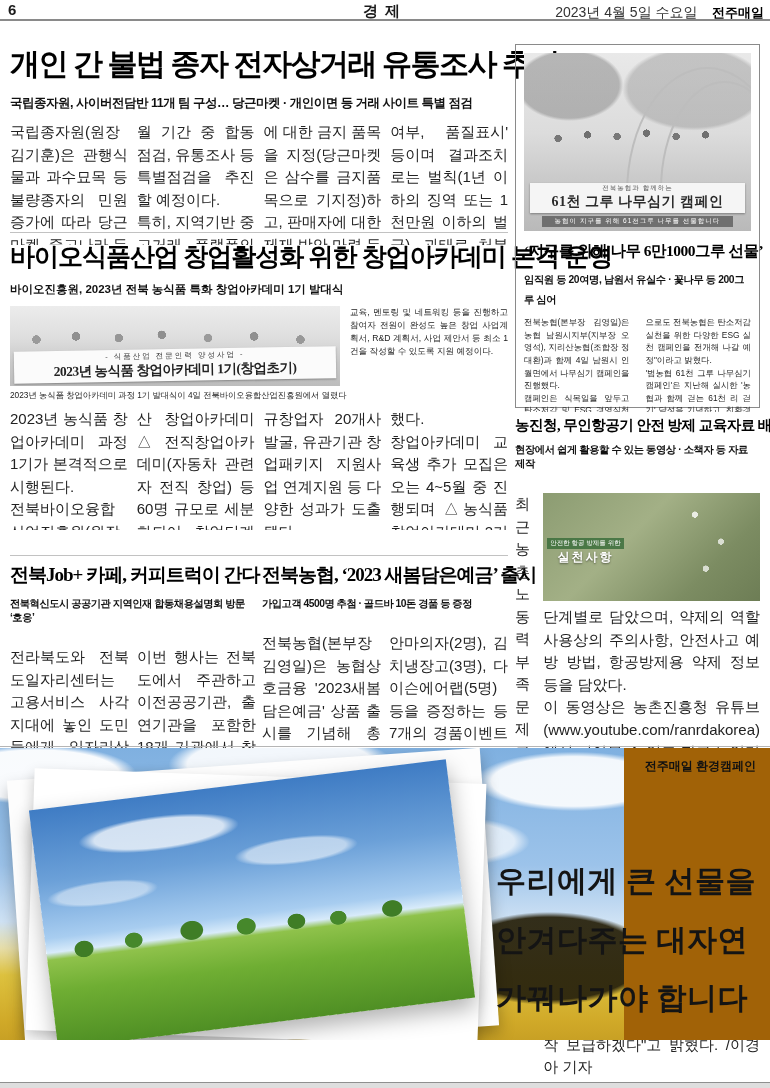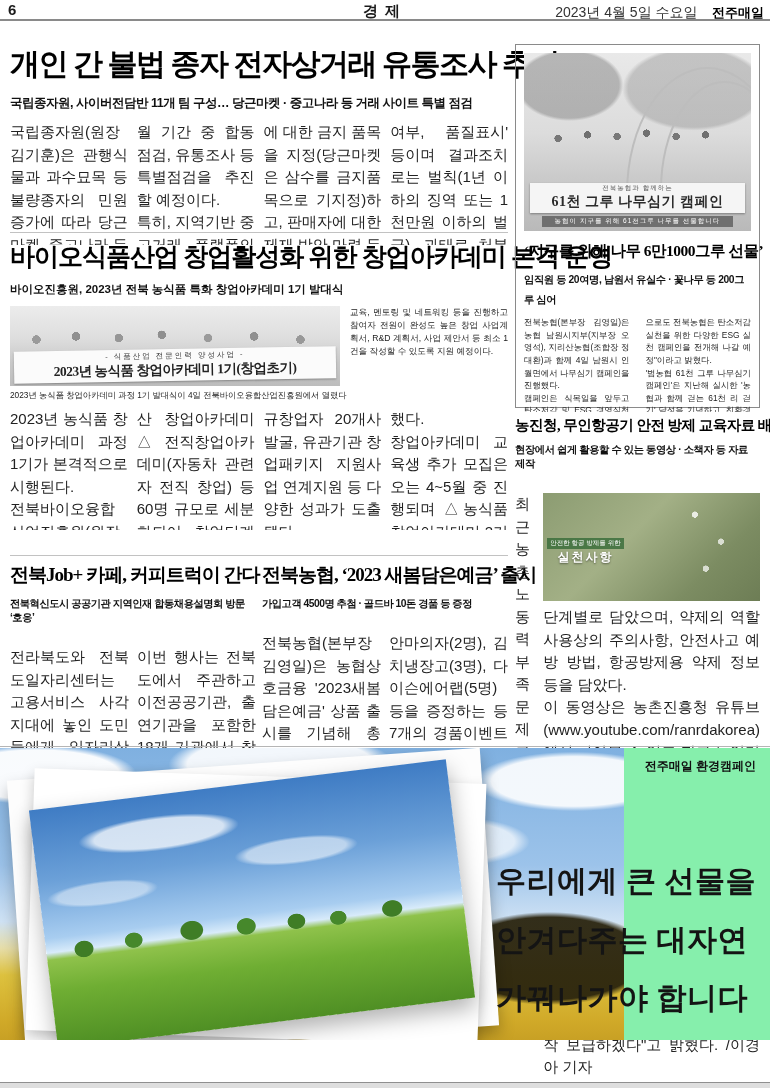--- a/index.html
+++ b/index.html
@@ -98,21 +98,21 @@
        linear-gradient(135deg,#8c9c72 0%,#a3b086 40%,#7c8c62 75%,#6d7d55 100%);}
   .drone-ov{position:absolute;left:4px;top:38px;color:#fff;text-align:center;}
   .drone-ov .d1{font-size:6.5px;background:rgba(60,110,60,.85);display:inline-block;padding:1px 3px;}
   .drone-ov .d2{font-size:12px;font-weight:bold;letter-spacing:2px;text-shadow:0 1px 2px rgba(0,0,0,.5);}
   .drone-c2 .col{height:154px;}
   
   .rule1{left:10px;top:232px;width:498px;}
   .rule2{left:10px;top:555px;width:498px;}
   .rule3{left:0;top:746px;width:770px;border-top-color:#b5b5b5;}
   
-  .campaign{position:absolute;left:0;top:748px;width:770px;height:292px;background:#86efac;overflow:hidden;}
+  .campaign{position:absolute;left:0;top:748px;width:770px;height:292px;background:#a16207;overflow:hidden;}
   .camp-bg{position:absolute;left:0;top:0;width:624px;height:334px;
      background:
       radial-gradient(ellipse 170px 75px at 88% 63%, rgba(42,36,14,.95) 0 55%, rgba(42,36,14,0) 62%),
       radial-gradient(ellipse 150px 45px at 6% 8%, rgba(255,255,255,.95) 0 55%, transparent 66%),
       radial-gradient(ellipse 170px 50px at 45% 5%, rgba(255,255,255,.9) 0 55%, transparent 66%),
       radial-gradient(ellipse 150px 45px at 92% 10%, rgba(255,255,255,.9) 0 55%, transparent 66%),
       radial-gradient(ellipse 130px 40px at 72% 28%, rgba(255,255,255,.7) 0 50%, transparent 62%),
       radial-gradient(ellipse 120px 35px at 15% 32%, rgba(255,255,255,.55) 0 50%, transparent 62%),
       linear-gradient(180deg,#7fb0e0 0%,#9cc3ea 35%,#cfe2f4 52%,#e6dda8 60%,#ddc13e 68%,#d0a928 82%,#b68c1c 100%);}
   .paper-back{position:absolute;left:16px;top:16px;width:474px;height:278px;background:#fdfdfd;
@@ -151,21 +151,21 @@
     <span class="page-num">6</span>
     <div class="section-title">경제</div>
     <div class="header-right">
       <span class="pub-date">2023년 4월 5일 수요일</span>
       <span class="masthead">전주매일</span>
     </div>
   </div>
 
   <section class="a-seed">
     <h1 class="hl">개인 간 불법 종자 전자상거래 유통조사 추진</h1>
-    <div class="sub">국립종자원, 사이버전담반 11개 팀 구성… 당근마켓 · 중고나라 등 거래 사이트 특별 점검</div>
+    <div class="sub">국립종자원, 사이버전담반 11개 팀 구성… 당근마켓 · 개인이면 등 거래 사이트 특별 점검</div>
     <div class="cols">
       <div class="col">국립종자원(원장 김기훈)은 관행식물과 과수묘목 등 불량종자의 민원 증가에 따라 당근마켓, 중고나라 등 온라인을 통해 개인 간 거래되는 불법종자 전자상거래 유통조사를 추진한다.
 이번 조사는 지난해보다 조사인력을 확대해 사이버전담반 11개 팀, 생산자단체와 농업 관련 단체 회원 등으로 구성된 명예감시원 33명이 4~5</div>
       <div class="col">월 기간 중 합동 점검, 유통조사 등 특별점검을 추진할 예정이다.
 특히, 지역기반 중고거래 플랫폼인 당근마켓 특성을 고려해 효율적인 점검을 위해서 명예감시원이 소속된 13개 생산자단체의 협조를 얻어 생산자단체 회원들을 적극 활용해 전 지역으로 점검할 계획이다.
 또 국립종자원은 당근마켓, 중고나라 등 업체 관리자와 과수묘목, 삼수</div>
       <div class="col">에 대한 금지 품목을 지정(당근마켓은 삼수를 금지품목으로 기지정)하고, 판매자에 대한 제재 방안 마련 등 불법 종자 유통 관련 업무 협의를 추진하고 종자관리제도 홍보를 병행할 계획이다.
 조사대상은 '당근마켓, 중고나라 등에서 거래되는 관행식물 양양체, 과수묘목'이고 조사항목에는 '종자업 등록, 품종의 생산·수입판매 신고</div>
       <div class="col">여부, 품질표시' 등이며 결과조치로는 벌칙(1년 이하의 징역 또는 1천만원 이하의 벌금), 과태료 처분을 받을 수 있다.
 조정규 국립종자원 종자산업지원과장은 "사이버전담반, 종자 명예감시원 합동 점검을 통해 불법 종자 유통으로 발생하는 소비자(농업인)의 피해를 줄일 수 있을 것으로 기대되며, 이를 위해 관련 업계에서도 많은 관심을 기울여 줄 것"을 당부했다.  /김영태 기자</div>

